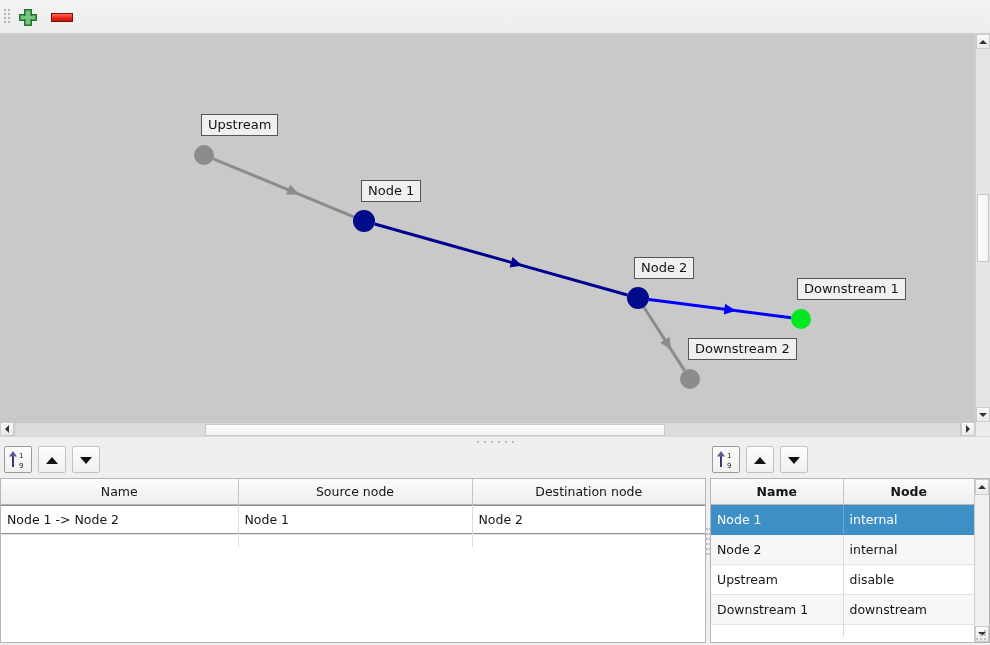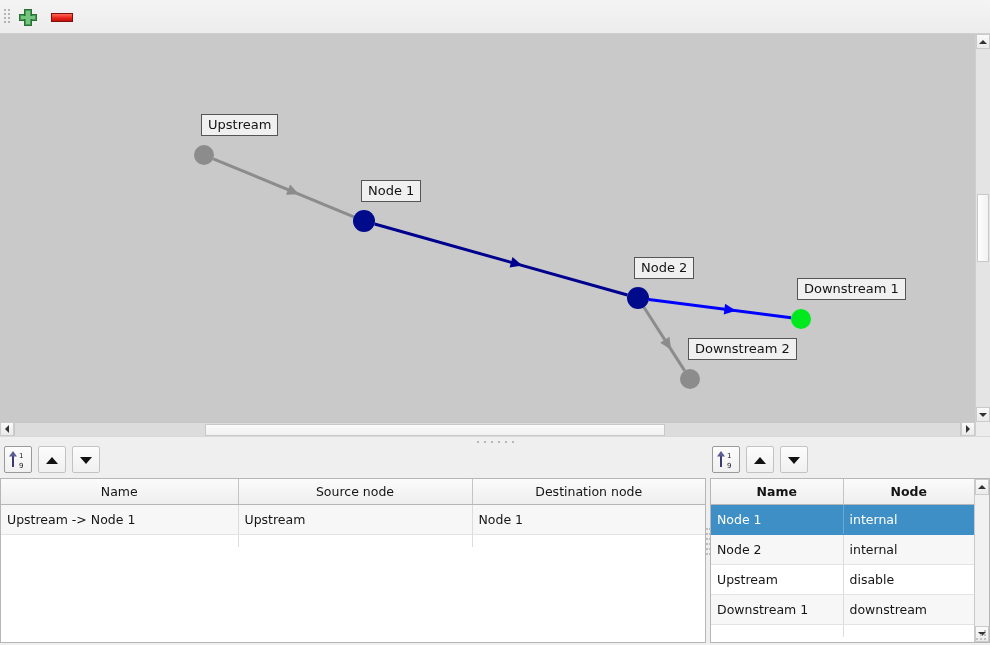--- a/index.html
+++ b/index.html
@@ -371,24 +371,24 @@
             <col>
           </colgroup>
         <thead>
             <tr id="edges-head">
               <th>Name</th>
               <th>Source node</th>
               <th>Destination node</th>
             </tr>
           </thead>
         <tbody id="edges-body">
-            <tr class="even">
-              <td>Upstream -&gt; Node 1</td>
-              <td>Upstream</td>
+            <tr class="odd focusrow">
+              <td>Node 1 -&gt; Node 2</td>
               <td>Node 1</td>
+              <td>Node 2</td>
             </tr>
             <tr class="filler">
               <td></td>
               <td></td>
               <td></td>
             </tr>
           </tbody>
       </table>
     </div>
   </div>

